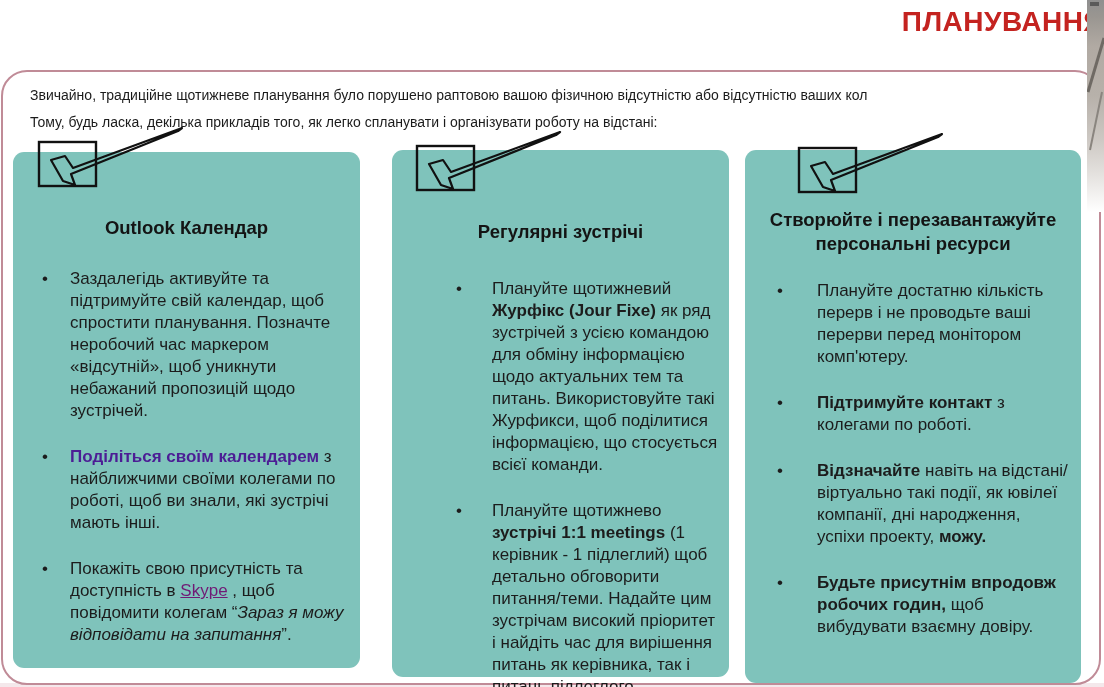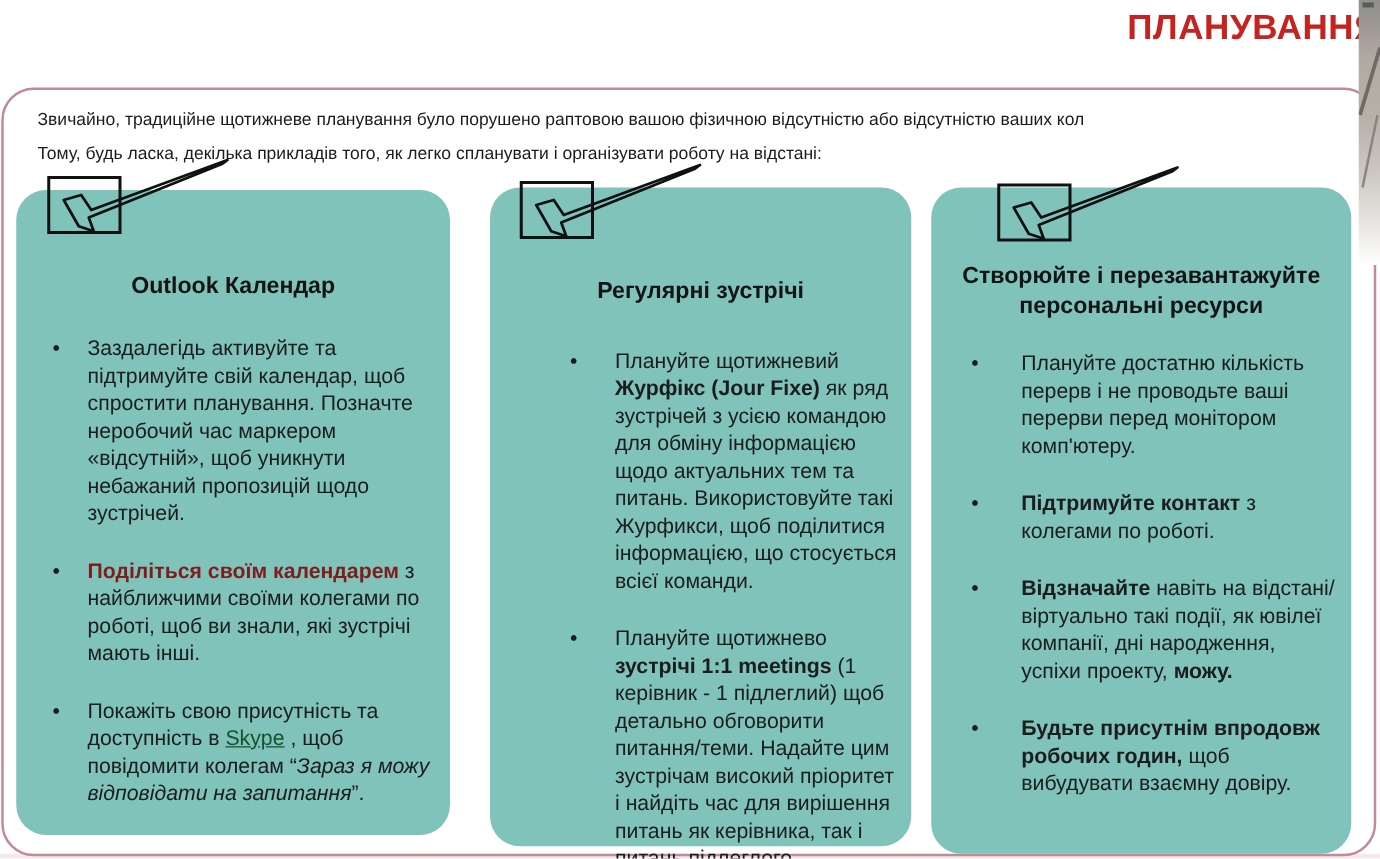--- a/index.html
+++ b/index.html
@@ -31,21 +31,21 @@
   }
   .intro .line{white-space:nowrap;overflow:hidden;}
   
   .photo-strip{
     position:absolute;right:0;top:0;width:17px;height:212px;z-index:6;
     background:linear-gradient(180deg,#8f8f8f 0%,#9a9691 8%,#b1aaa3 22%,
       #b7b1aa 45%,#ccc7c2 65%,#e4e1de 82%,#ffffff 100%);
   }
   
   .card{
-    position:absolute;background:#7fc3bb;border-radius:24px;
+    position:absolute;background:#7fc3bb;border-radius:11px;
     color:#1c1c1c;z-index:2;
   }
   .card-1{left:13px;top:152px;width:347px;height:516px;}
   .card-2{left:392px;top:150px;width:337px;height:527px;}
   .card-3{left:745px;top:150px;width:336px;height:533px;}
   .card-heading{
     text-align:center;font-weight:700;font-size:18.5px;color:#141414;
     line-height:24px;
   }
   .card-1 .card-heading{margin:64px 20px 28px 20px;}
@@ -60,23 +60,23 @@
   .bullets li{position:relative;margin:0 0 24px 0;}
   .bullets li.tight{margin-top:-24px;}
   .bullets li:last-child{margin-bottom:0;}
   .bullets li::before{
     content:"\2022";position:absolute;color:#1c1c1c;
   }
   .card-1 .bullets li::before{left:-28px;}
   .card-2 .bullets li::before{left:-36px;}
   .card-3 .bullets li::before{left:-40px;}
   .run-bold{font-weight:700;}
-  .run-bold-blue{font-weight:700;color:#7f1d1d;}
+  .run-bold-blue{font-weight:700;color:#4c1d95;}
   .run-italic{font-style:italic;}
-  a.run-link{color:#14532d;}
+  a.run-link{color:#701a75;}
   
   .check-icon{position:absolute;z-index:4;}
   .check-icon-1{left:36px;top:126px;}
   .check-icon-2{left:414px;top:130px;}
   .check-icon-3{left:796px;top:132px;}
 </style>
 </head>
 <body>
 
 <div class="stage">

